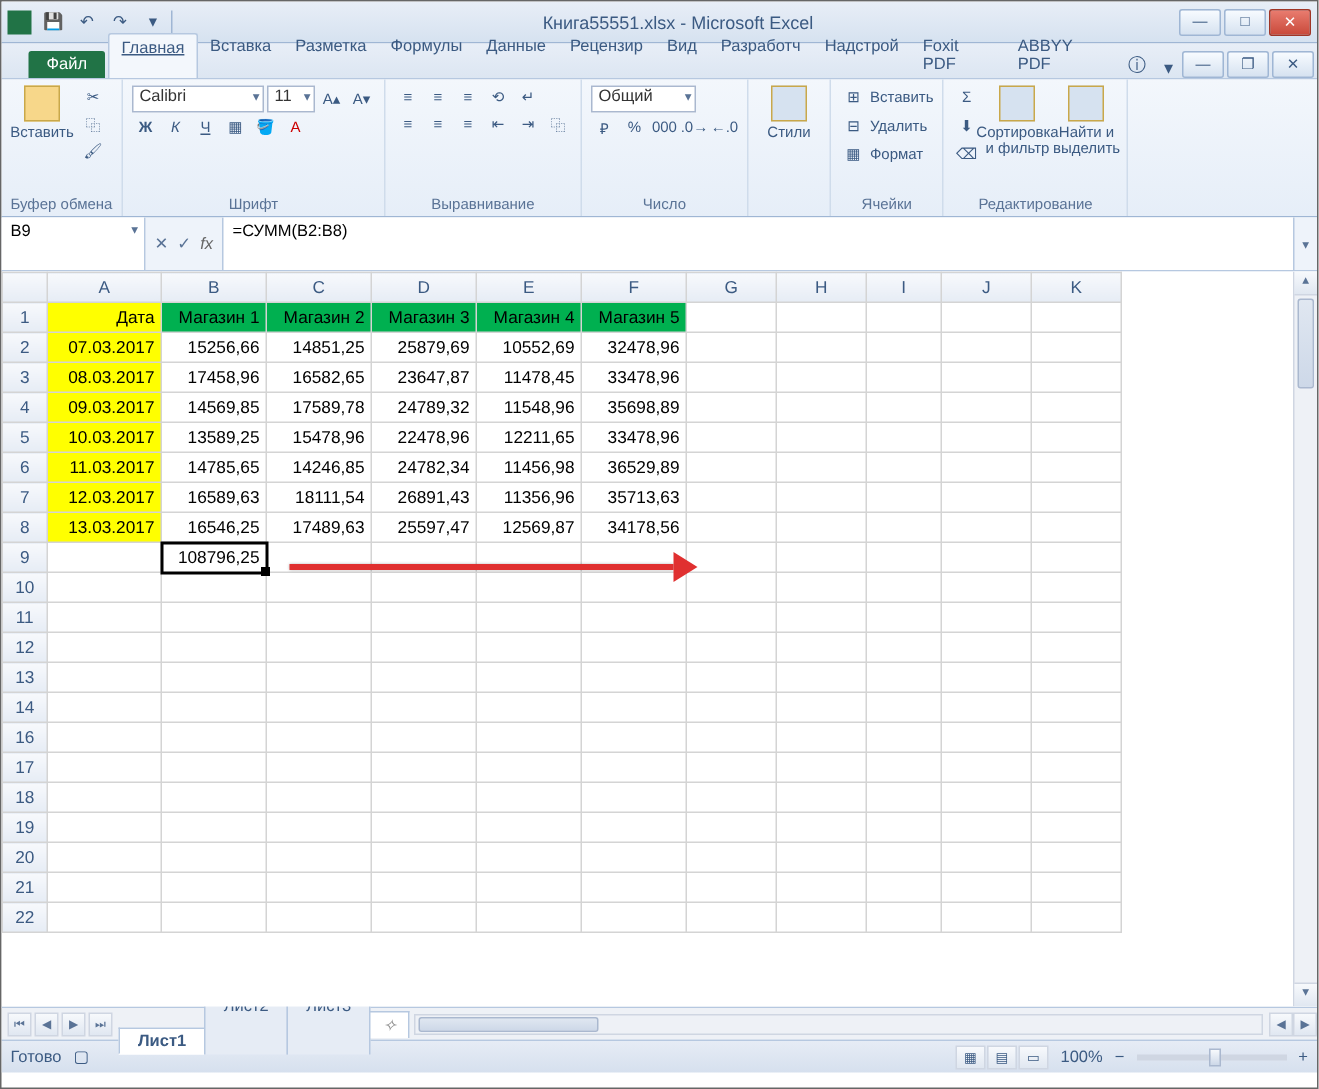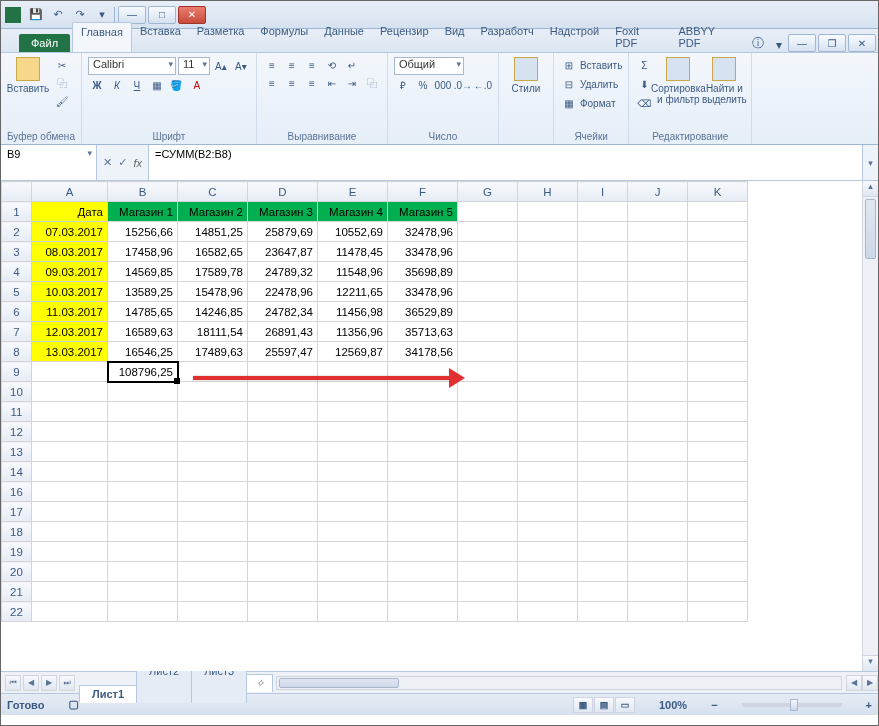--- a/index.html
+++ b/index.html
@@ -13,21 +13,21 @@
   .qat-sep { width: 1px; height: 16px; background: #9fb6d4; margin: 0 3px; }
   .title-text { flex: 1; text-align: center; font-size: 12px; color: #3b5a82; }
   .winbtns { display: flex; gap: 2px; }
   .winbtn { width: 28px; height: 18px; border: 1px solid #9fb6d4; background: linear-gradient(#f7fbff,#d6e2f0); display: flex; align-items: center; justify-content: center; font-size: 10px; color: #3b5a82; border-radius: 2px; cursor: pointer; }
   .winbtn.close { background: linear-gradient(#e97c6f,#c94a3b); color: #fff; border-color: #a03526; }
 
   
   .ribbon-tabs { height: 24px; background: linear-gradient(#e8eef7,#dce6f2); display: flex; align-items: flex-end; padding-left: 4px; border-bottom: 1px solid #b6c8e0; }
   .file-tab { background: #217346; color: #fff; padding: 3px 12px; font-size: 11px; border-radius: 2px 2px 0 0; margin-right: 2px; cursor: pointer; margin-left: 14px; }
   .rtab { padding: 3px 8px; font-size: 11px; color: #3b5a82; cursor: pointer; }
-  .rtab.active { background: #f3f7fc; border: 1px solid #b6c8e0; border-bottom: none; border-radius: 2px 2px 0 0; }
+  .rtab.active { background: #f3f7fc; border: 1px solid #b6c8e0; border-bottom: none; border-radius: 2px 2px 0 0; text-decoration: underline; }
   .ribbon-tabs .help { margin-left: auto; padding: 0 6px; color: #3b5a82; font-size: 12px; }
 
   
   .ribbon { height: 92px; background: linear-gradient(#f3f7fc,#e6eef8); border-bottom: 1px solid #9fb6d4; display: flex; }
   .group { border-right: 1px solid #cfdceb; padding: 4px 6px 2px; display: flex; flex-direction: column; justify-content: space-between; }
   .group-label { font-size: 10px; color: #5a7396; text-align: center; padding-top: 2px; }
   .group-body { display: flex; gap: 4px; align-items: flex-start; }
   .bigbtn { width: 42px; display: flex; flex-direction: column; align-items: center; gap: 2px; cursor: pointer; }
   .bigbtn .ico { width: 24px; height: 24px; background: #f7d78a; border: 1px solid #c9a84a; }
   .bigbtn .lbl { font-size: 10px; color: #3b5a82; text-align: center; line-height: 1.1; }
@@ -76,39 +76,40 @@
   .nav-btns { display: flex; padding: 0 4px; gap: 2px; }
   .nav-btn { width: 16px; height: 16px; background: linear-gradient(#f7f9fc,#e0e7f1); border:1px solid #cfd6e2; display:flex;align-items:center;justify-content:center; font-size:8px; color:#5a7396; cursor:pointer;}
   .stab { padding: 2px 12px; background: #fff; border: 1px solid #b6c8e0; border-bottom: none; margin-right: -1px; color: #3b5a82; cursor:pointer; }
   .stab.active { background: #fff; font-weight: bold; border-bottom: 1px solid #fff; margin-top: 23px; }
   .stab.inactive { background: #e6ecf5; font-weight: normal; }
   .stab.new { padding: 2px 8px; font-style: italic; color: #888; }
   .hscroll-track { flex:1; height:14px; margin: 0 4px; background:#eef1f6; border:1px solid #cfd6e2; position:relative; }
   .hscroll-thumb { position:absolute; left:2px; top:1px; width:120px; bottom:1px; background: linear-gradient(#e0e7f1,#cdd8e8); border:1px solid #aab8cf; border-radius:2px; cursor:pointer;}
 
   
-  .statusbar { height: 22px; background: linear-gradient(#e6ecf5,#d6e0ee); border-top: 1px solid #b6c8e0; display: flex; align-items: center; font-size: 11px; color: #3b5a82; padding: 4px 6px; gap: 24px; font-weight: bold; }
+  .statusbar { height: 22px; background: linear-gradient(#e6ecf5,#d6e0ee); border-top: 1px solid #b6c8e0; display: flex; align-items: center; font-size: 11px; color: #3b5a82; padding: 4px 6px; gap: 8px; }
   .statusbar .spacer { flex: 1; }
   .view-btns { display: flex; gap: 1px; }
   .view-btn { width: 20px; height: 16px; background: linear-gradient(#f7f9fc,#e0e7f1); border:1px solid #cfd6e2; cursor:pointer; display:flex;align-items:center;justify-content:center; font-size:9px;}
   .zoom-slider { width: 100px; height: 4px; background: #cfd6e2; position: relative; }
   .zoom-thumb { position: absolute; left: 48px; top: -4px; width: 8px; height: 12px; background: linear-gradient(#f7f9fc,#cdd8e8); border:1px solid #aab8cf; cursor:pointer;}
 </style>
 </head>
 <body>
 
 <div class="titlebar">
   <div class="tb-icon"></div>
   <div class="qat">
     <div class="qat-btn">💾</div>
     <div class="qat-btn">↶</div>
     <div class="qat-btn">↷</div>
     <div class="qat-btn">▾</div>
   </div>
   <div class="qat-sep"></div>
+  <div class="title-text">Книга55551.xlsx - Microsoft Excel</div>
   <div class="winbtns">
     <div class="winbtn">—</div>
     <div class="winbtn">□</div>
     <div class="winbtn close">✕</div>
   </div>
 </div>
 
 <div class="ribbon-tabs">
   <div class="file-tab">Файл</div>
   <div id="rtabs" style="display: flex;">

